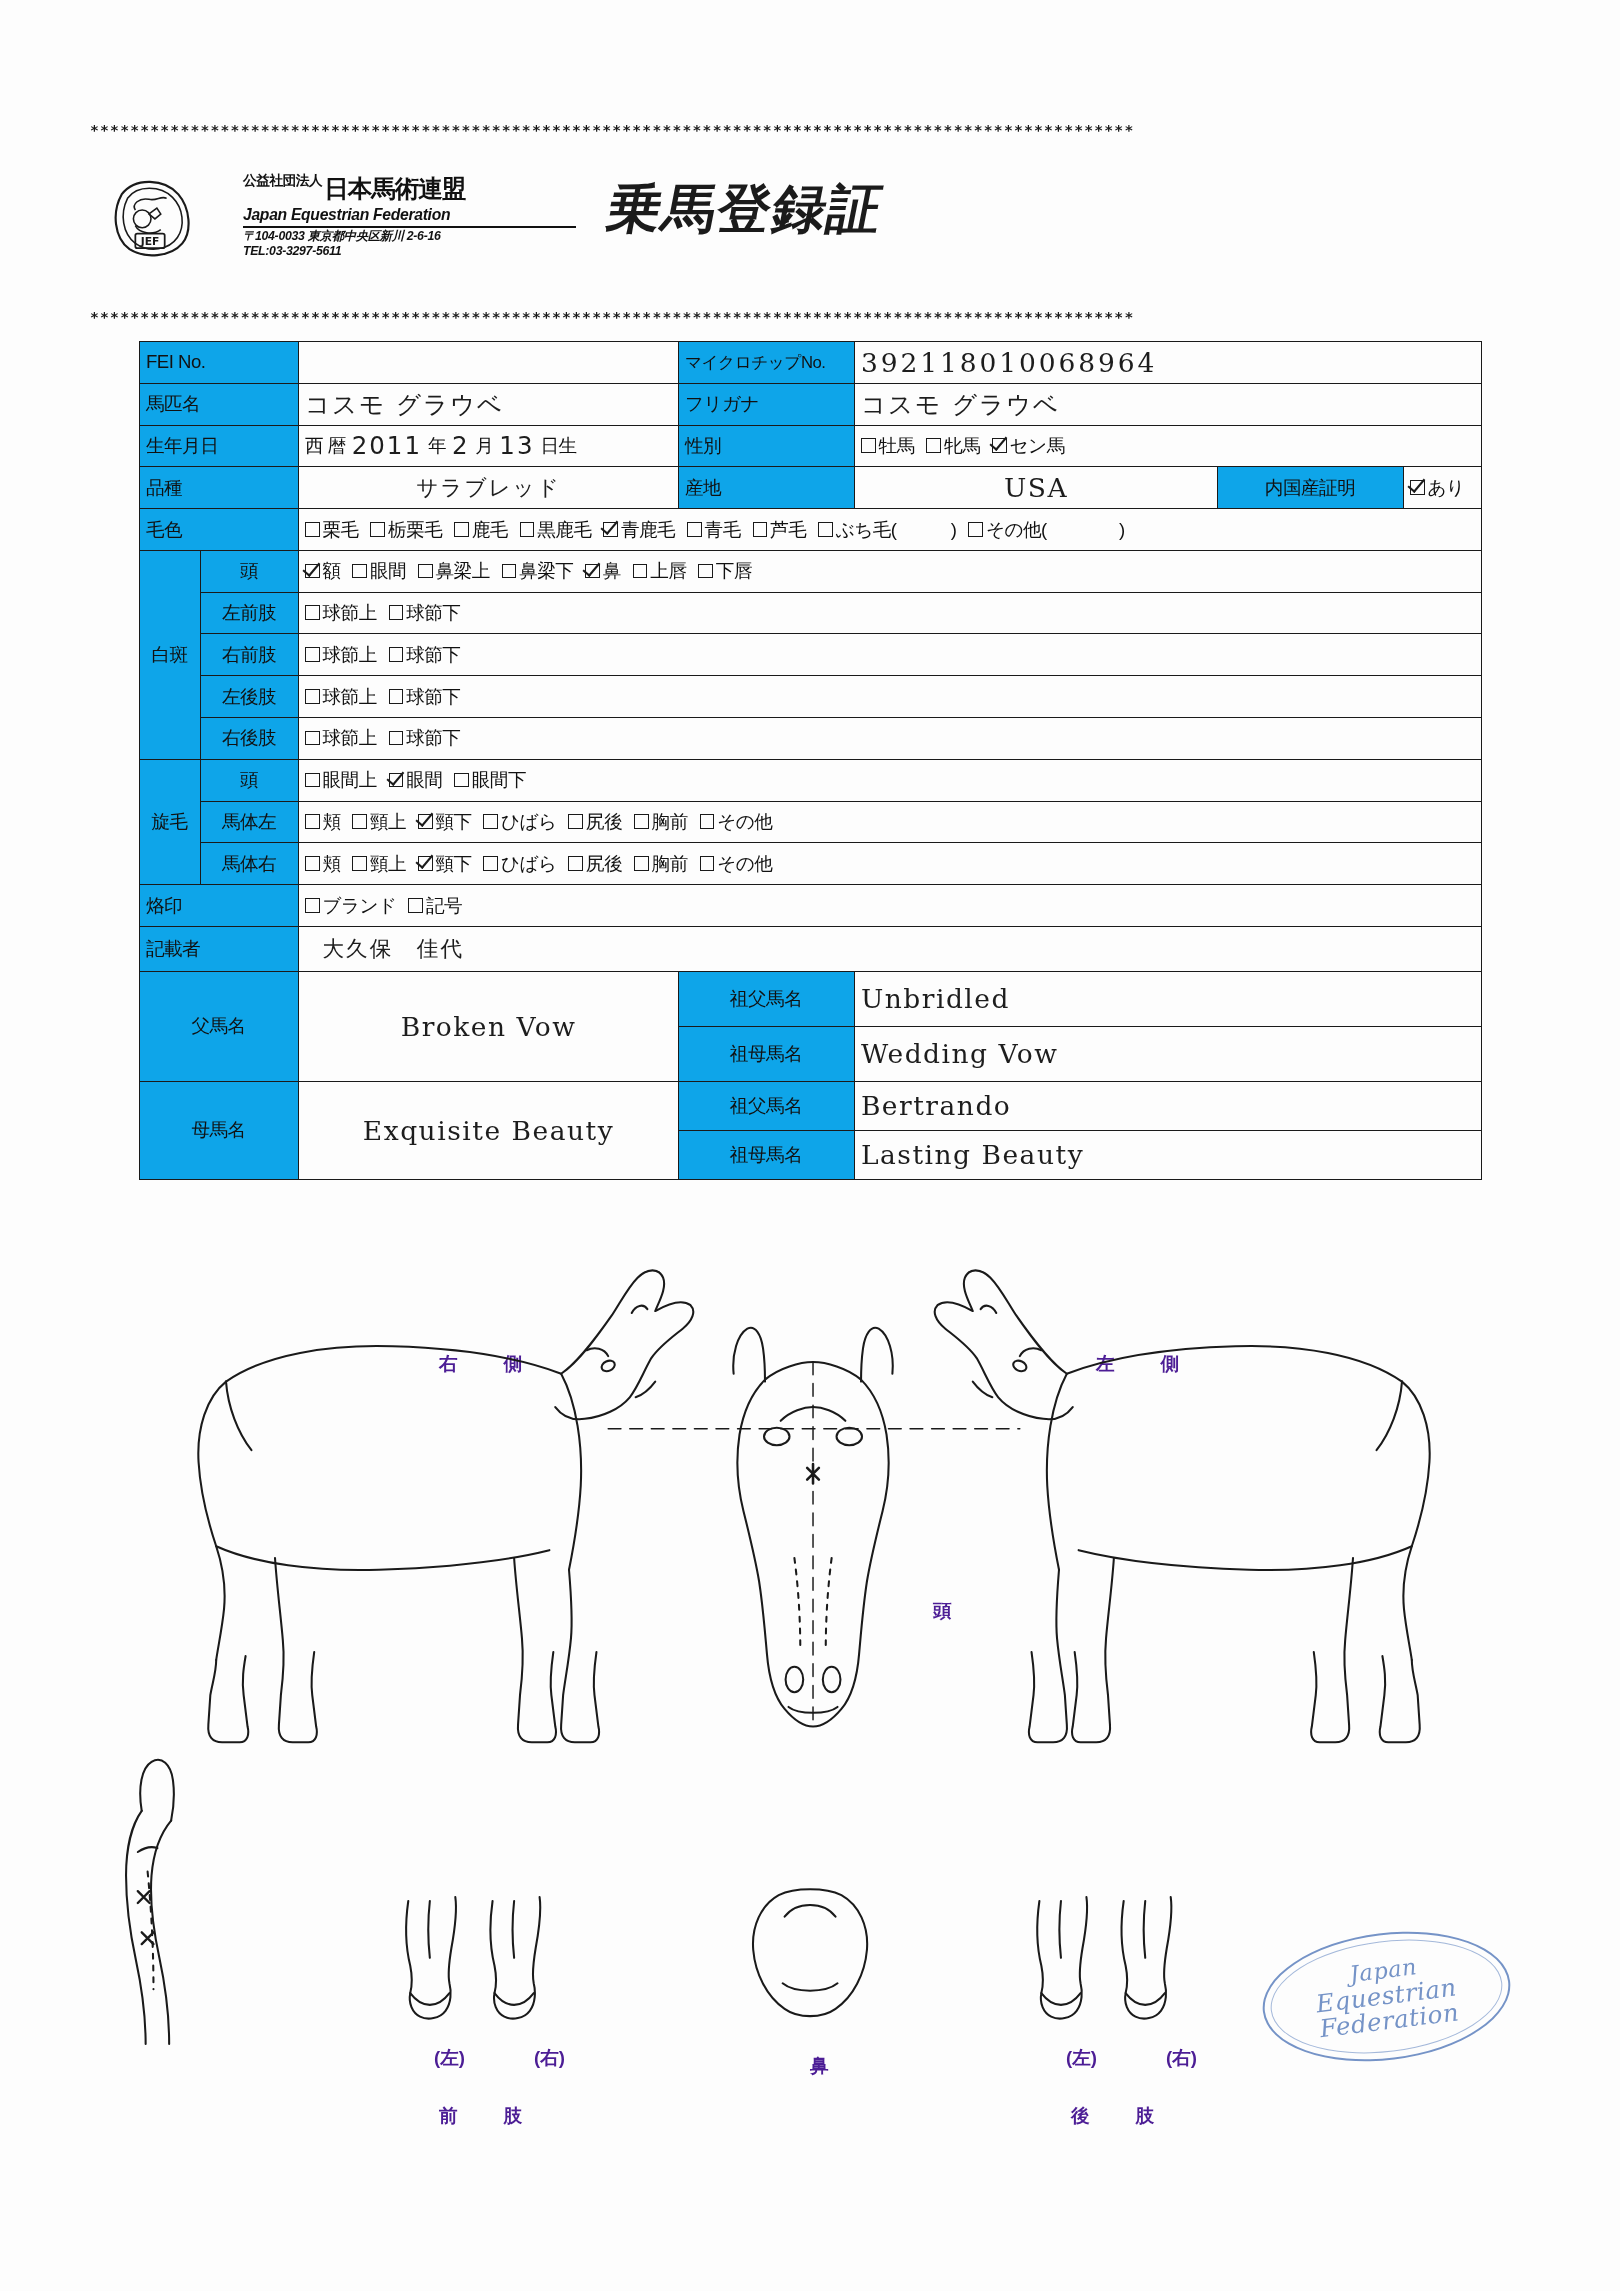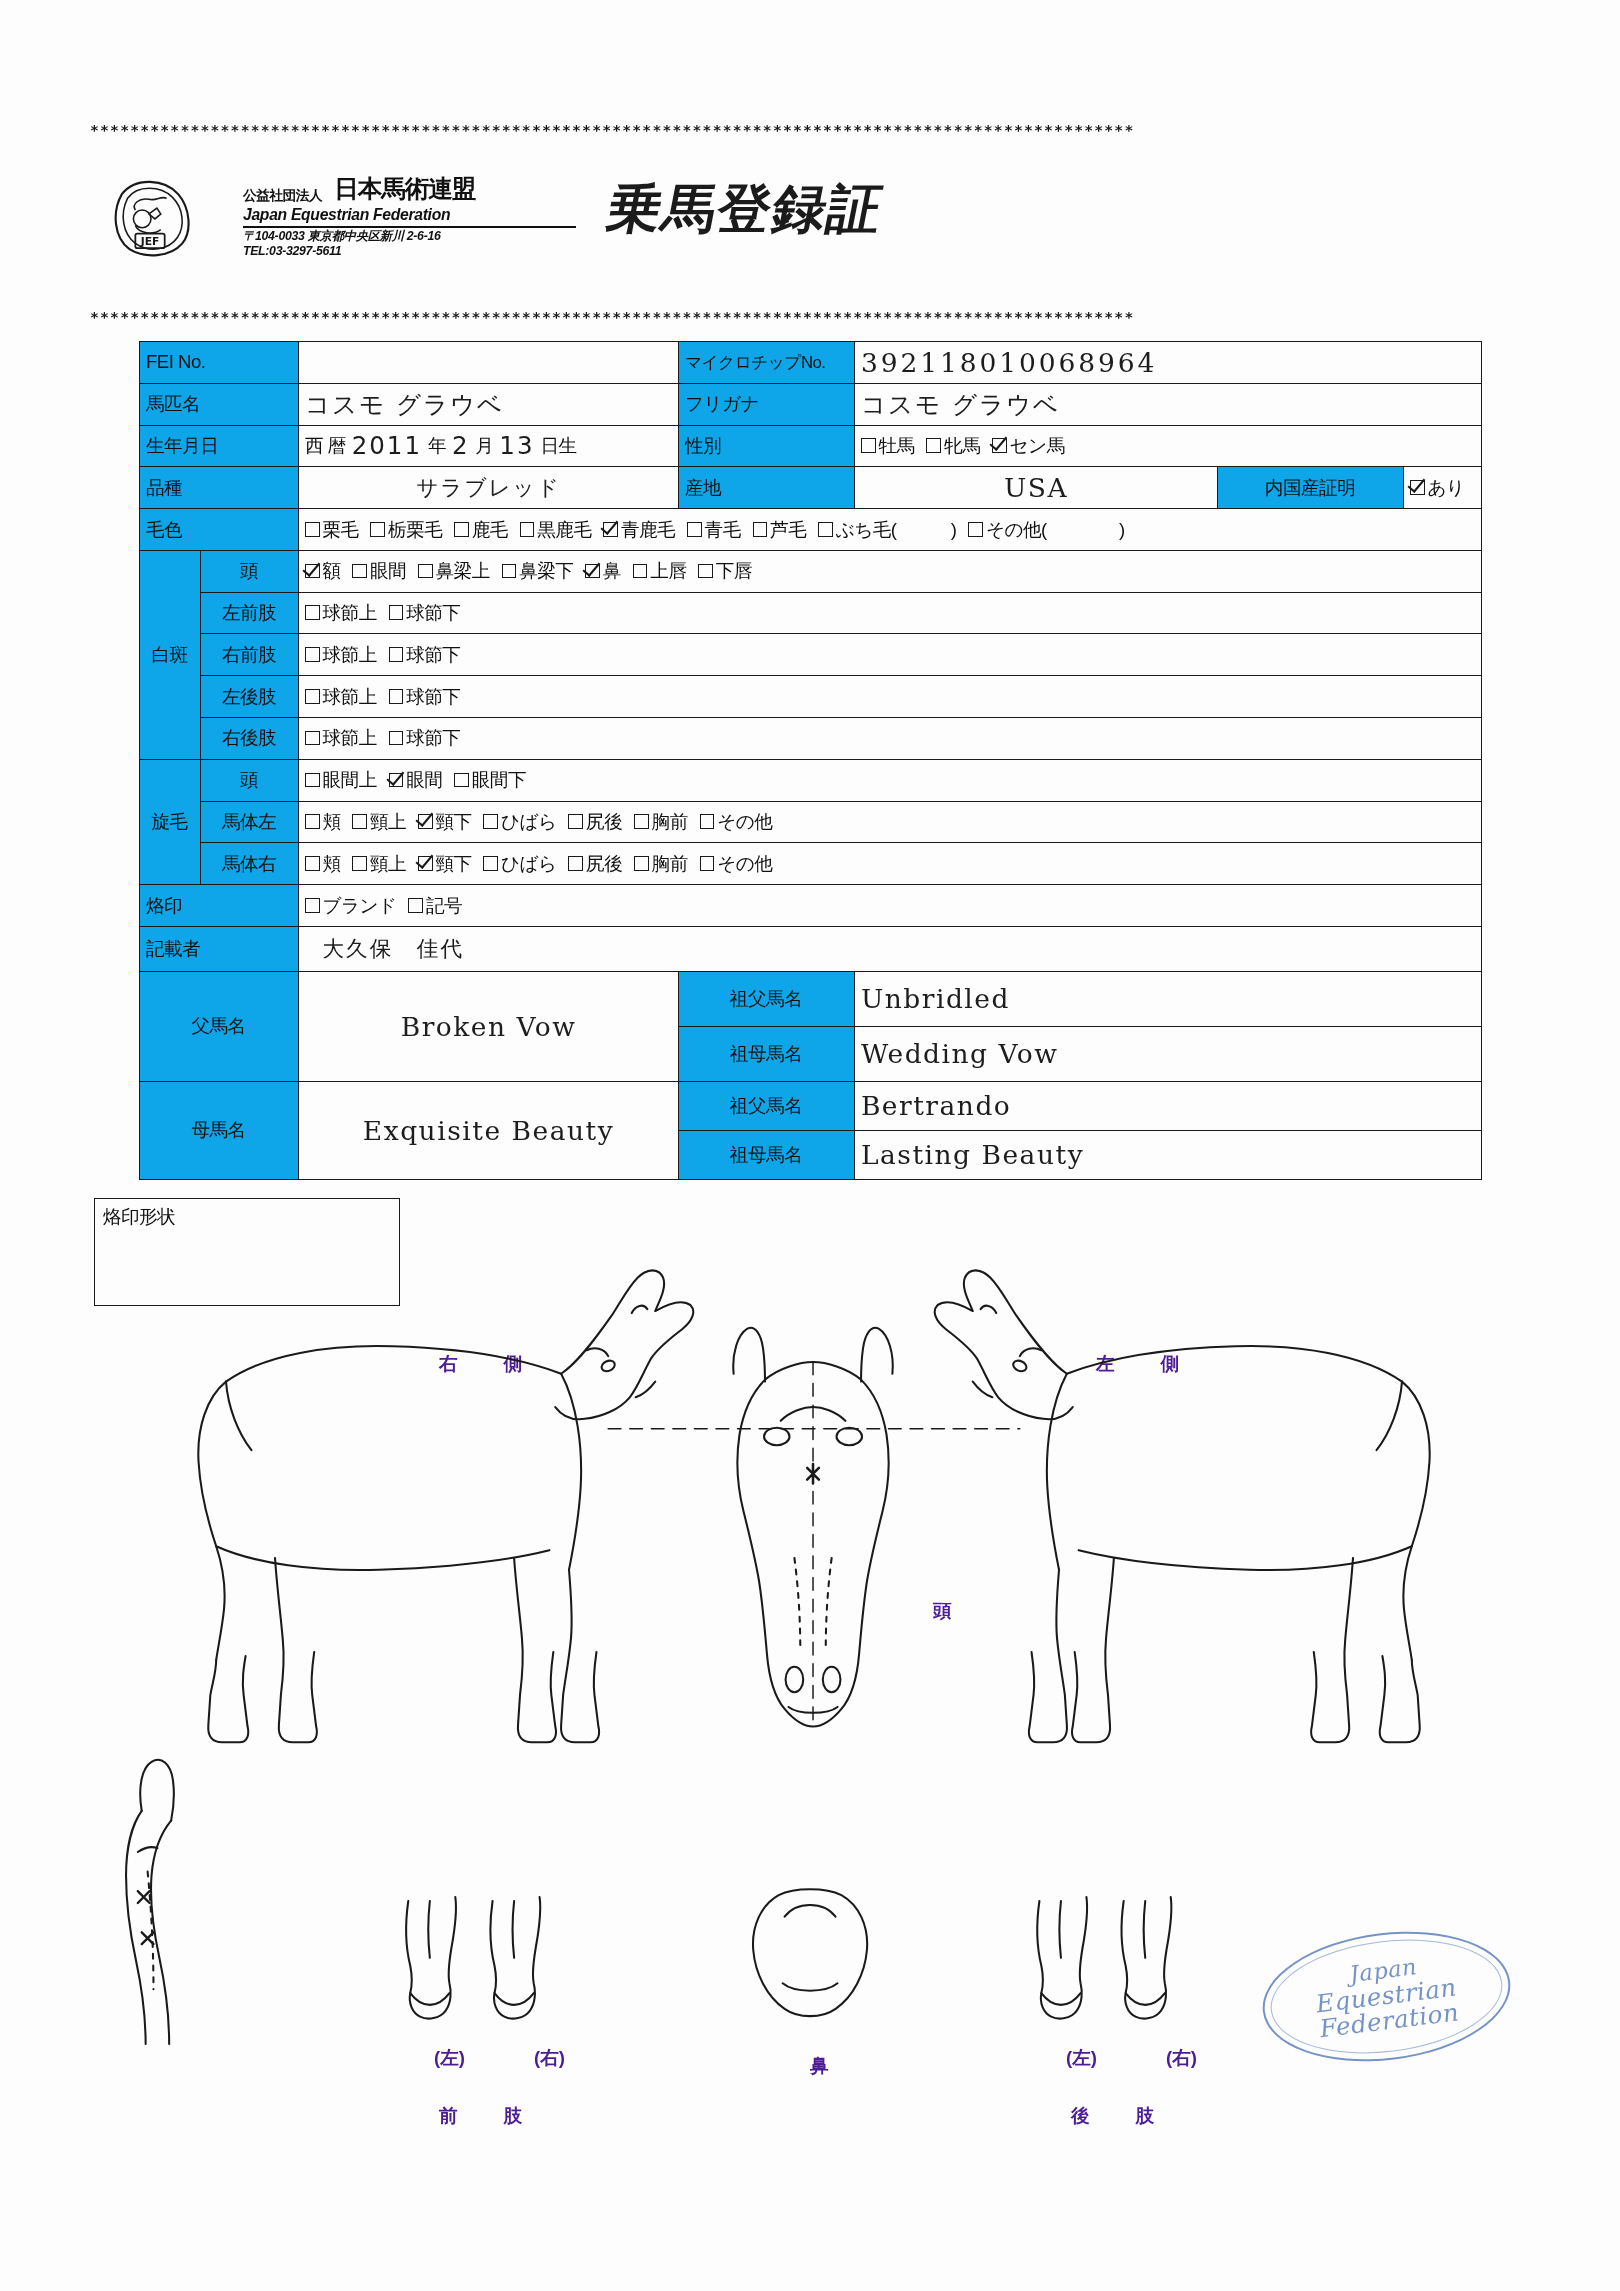--- a/index.html
+++ b/index.html
@@ -18,21 +18,21 @@
     position:absolute;left:90px;width:1441px;
     font-family:"DejaVu Sans Mono","Liberation Mono",monospace;
     font-size:14.7px;letter-spacing:1.2px;line-height:9.8px;
     color:#1a1a1a;white-space:nowrap;overflow:hidden;font-weight:700;
   }
   #rule-top{top:125px;}
   #rule-bot{top:312px;}
 
   .logo-mark{position:absolute;left:106px;top:165px;width:90px;height:96px;}
   .org-block{position:absolute;left:243px;top:172px;width:333px;}
-  .org-jp{font-size:11.8px;font-weight:700;letter-spacing:-0.5px;display:flex;align-items:flex-end;gap:12px;}
+  .org-jp{font-size:11.8px;font-weight:700;letter-spacing:-0.5px;display:flex;align-items:flex-start;gap:2px;}
   .org-jp .small{font-size:13.7px;}
   .org-jp .big{font-size:24.5px;font-weight:900;letter-spacing:-1px;font-family:"DejaVu Sans",sans-serif;}
   .org-en{font-size:15.7px;font-style:italic;font-weight:700;margin-top:1px;letter-spacing:-0.3px;}
   .org-addr{border-top:2px solid #111;margin-top:2px;padding-top:1px;font-size:12.3px;font-weight:700;font-style:italic;line-height:1.22;letter-spacing:-0.3px;}
 
   .doc-title{
     position:absolute;left:608px;top:174px;
     font-size:53px;font-weight:900;letter-spacing:2px;
     font-family:"DejaVu Sans",sans-serif;
     transform:skewX(-11deg);
@@ -262,23 +262,20 @@
         <td class="lbl c">祖父馬名</td>
         <td colspan="3"><span class="hand lat">Bertrando</span></td>
       </tr>
       <tr style="height:49px">
         <td class="lbl c">祖母馬名</td>
         <td colspan="3"><span class="hand lat">Lasting Beauty</span></td>
       </tr>
     </tbody>
   </table>
 
-  <div class="brandbox">
-    <span>烙印形状</span>
-  </div>
 
   <div class="dlabel" style="left:439px;top:1351px">右　側</div>
   <div class="dlabel" style="left:1096px;top:1351px">左　側</div>
   <div class="dlabel" style="left:933px;top:1598px;letter-spacing:0">頭</div>
   <div class="dlabel" style="left:810px;top:2053px;letter-spacing:0">鼻</div>
   <div class="dlabel" style="left:434px;top:2045px;letter-spacing:0">(左)</div>
   <div class="dlabel" style="left:534px;top:2045px;letter-spacing:0">(右)</div>
   <div class="dlabel" style="left:439px;top:2103px">前　肢</div>
   <div class="dlabel" style="left:1066px;top:2045px;letter-spacing:0">(左)</div>
   <div class="dlabel" style="left:1166px;top:2045px;letter-spacing:0">(右)</div>

